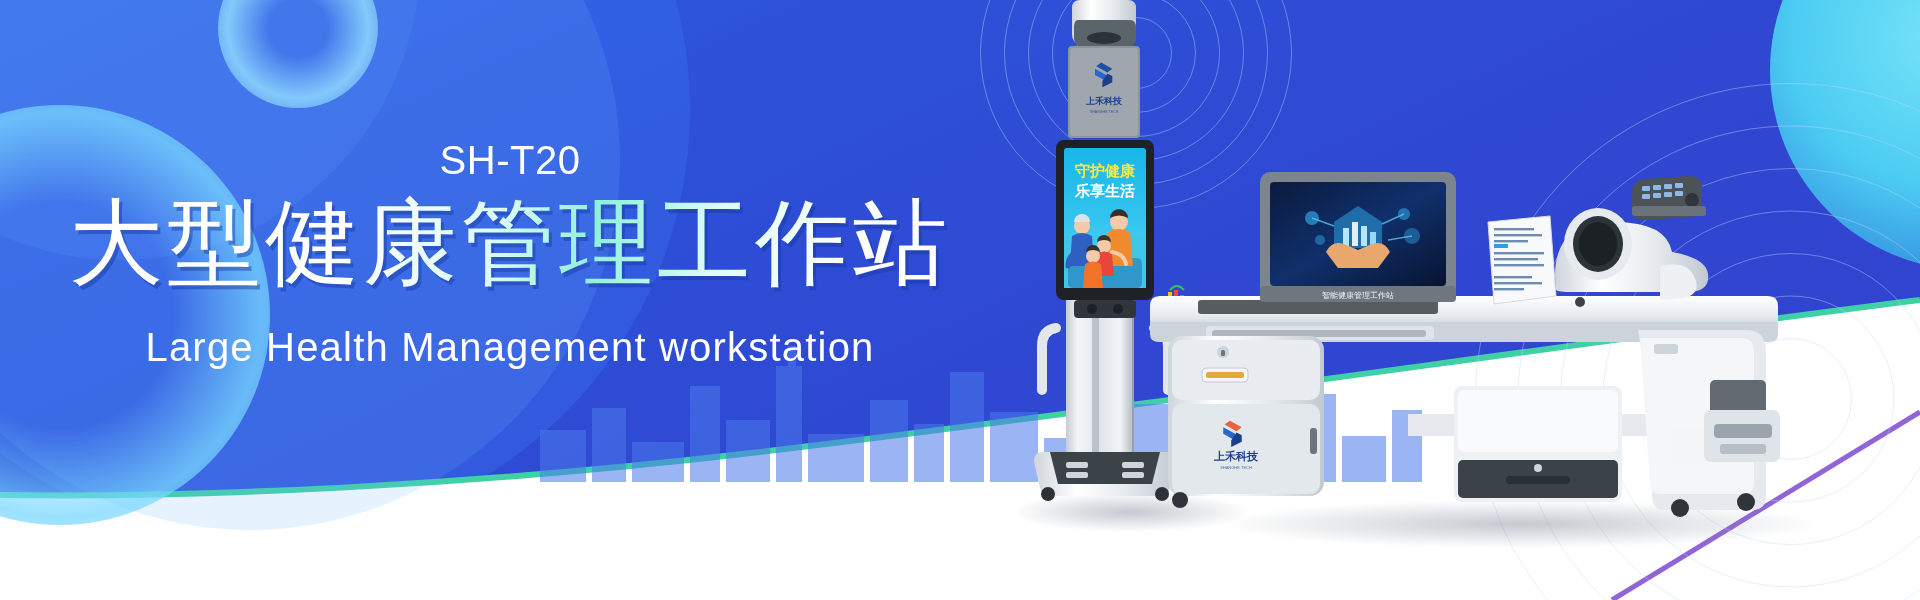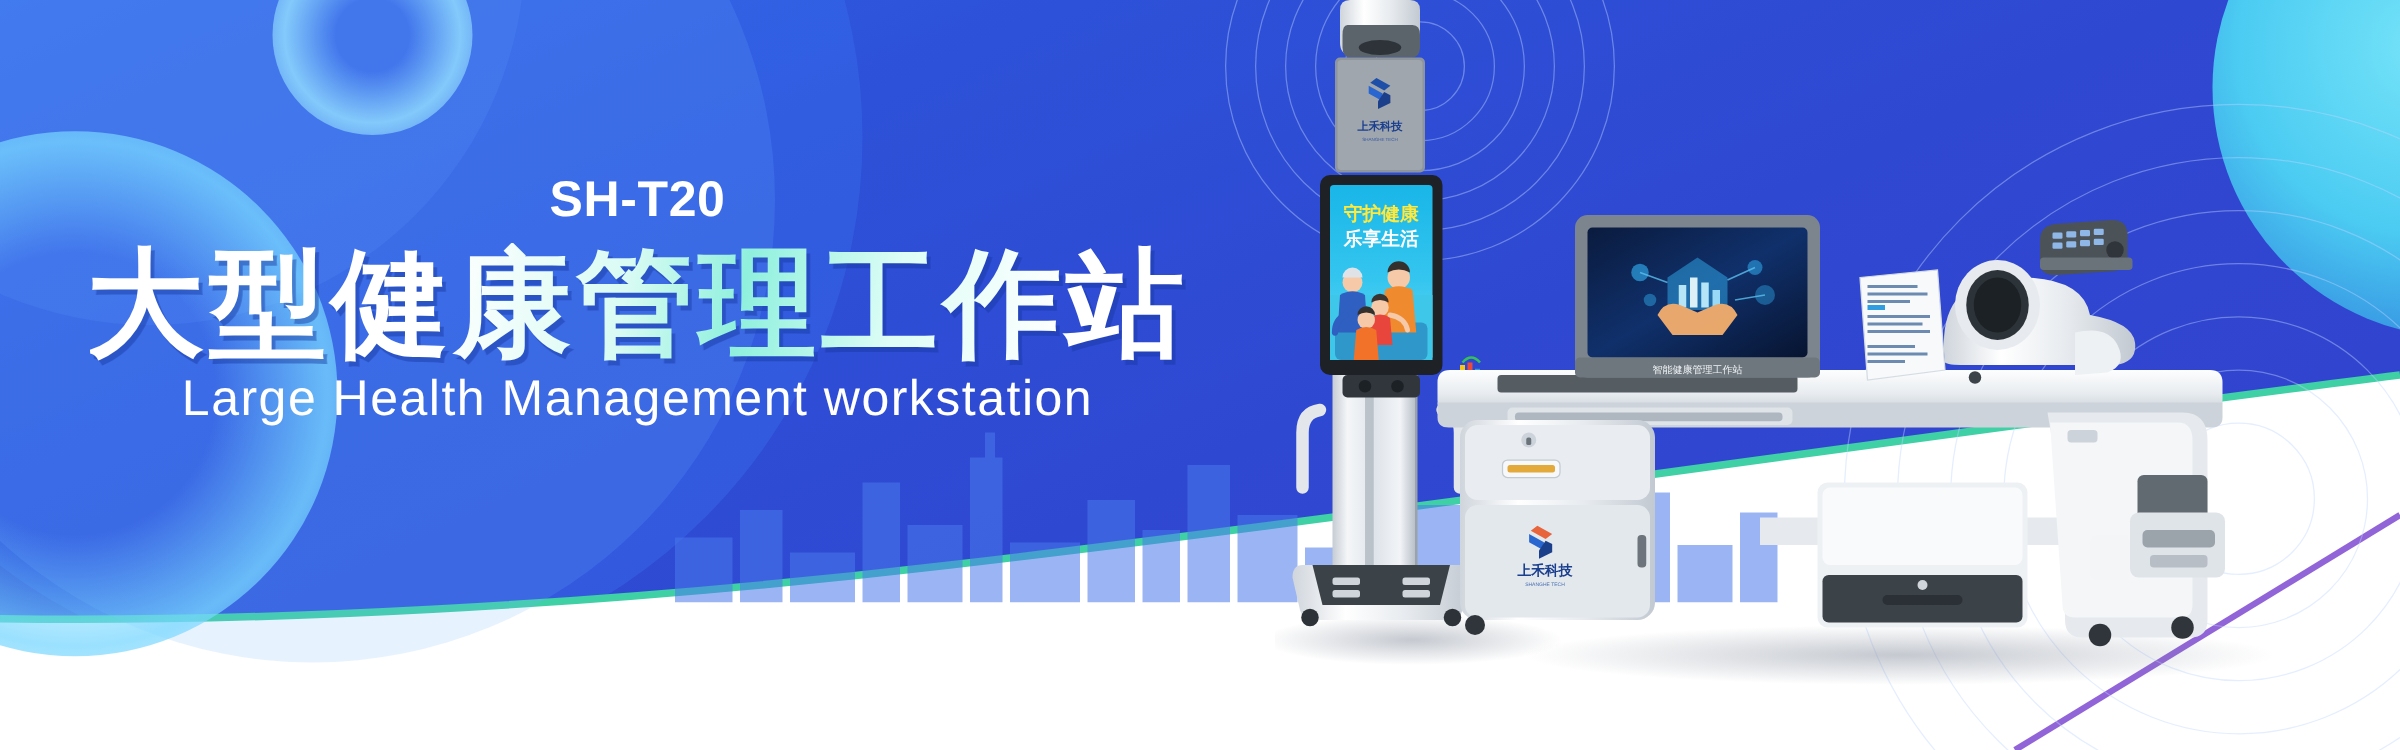--- a/index.html
+++ b/index.html
@@ -80,45 +80,45 @@
 
   
   .copy{
     position:absolute;
     left:0; top:140px;
     width:1020px;
     text-align:center;
   }
   .model{
     font-size:40px;
-    font-weight:bold;
+    font-weight:normal;
     color:#ffffff;
     letter-spacing:.5px;
     line-height:1;
     margin:0 0 14px 0;
   }
   .headline{
     font-size:94px;
-    font-weight:bold;
+    font-weight:normal;
     line-height:1.05;
     margin:4px;
     letter-spacing:4px;
     background:linear-gradient(100deg,#ffffff 0%,#ffffff 34%,#d8fbf3 49%,#8ff0dd 58%,#ddfdf6 70%,#ffffff 84%,#ffffff 100%);
     -webkit-background-clip:text;
     background-clip:text;
     color:transparent;
     -webkit-text-fill-color:transparent;
     filter:drop-shadow(3px 4px 0 rgba(22,55,160,.45));
   }
   .subline{
     font-size:40px;
     font-weight:300;
     color:#ffffff;
     letter-spacing:1.2px;
-    margin:4px 0 0 0;
+    margin:32px 0 0 0;
     line-height:1.1;
     white-space:nowrap;
   }
 
   
   .product{position:absolute;left:1020px;top:0;width:900px;height:444px;}
 </style>
 </head>
 <body>
 

